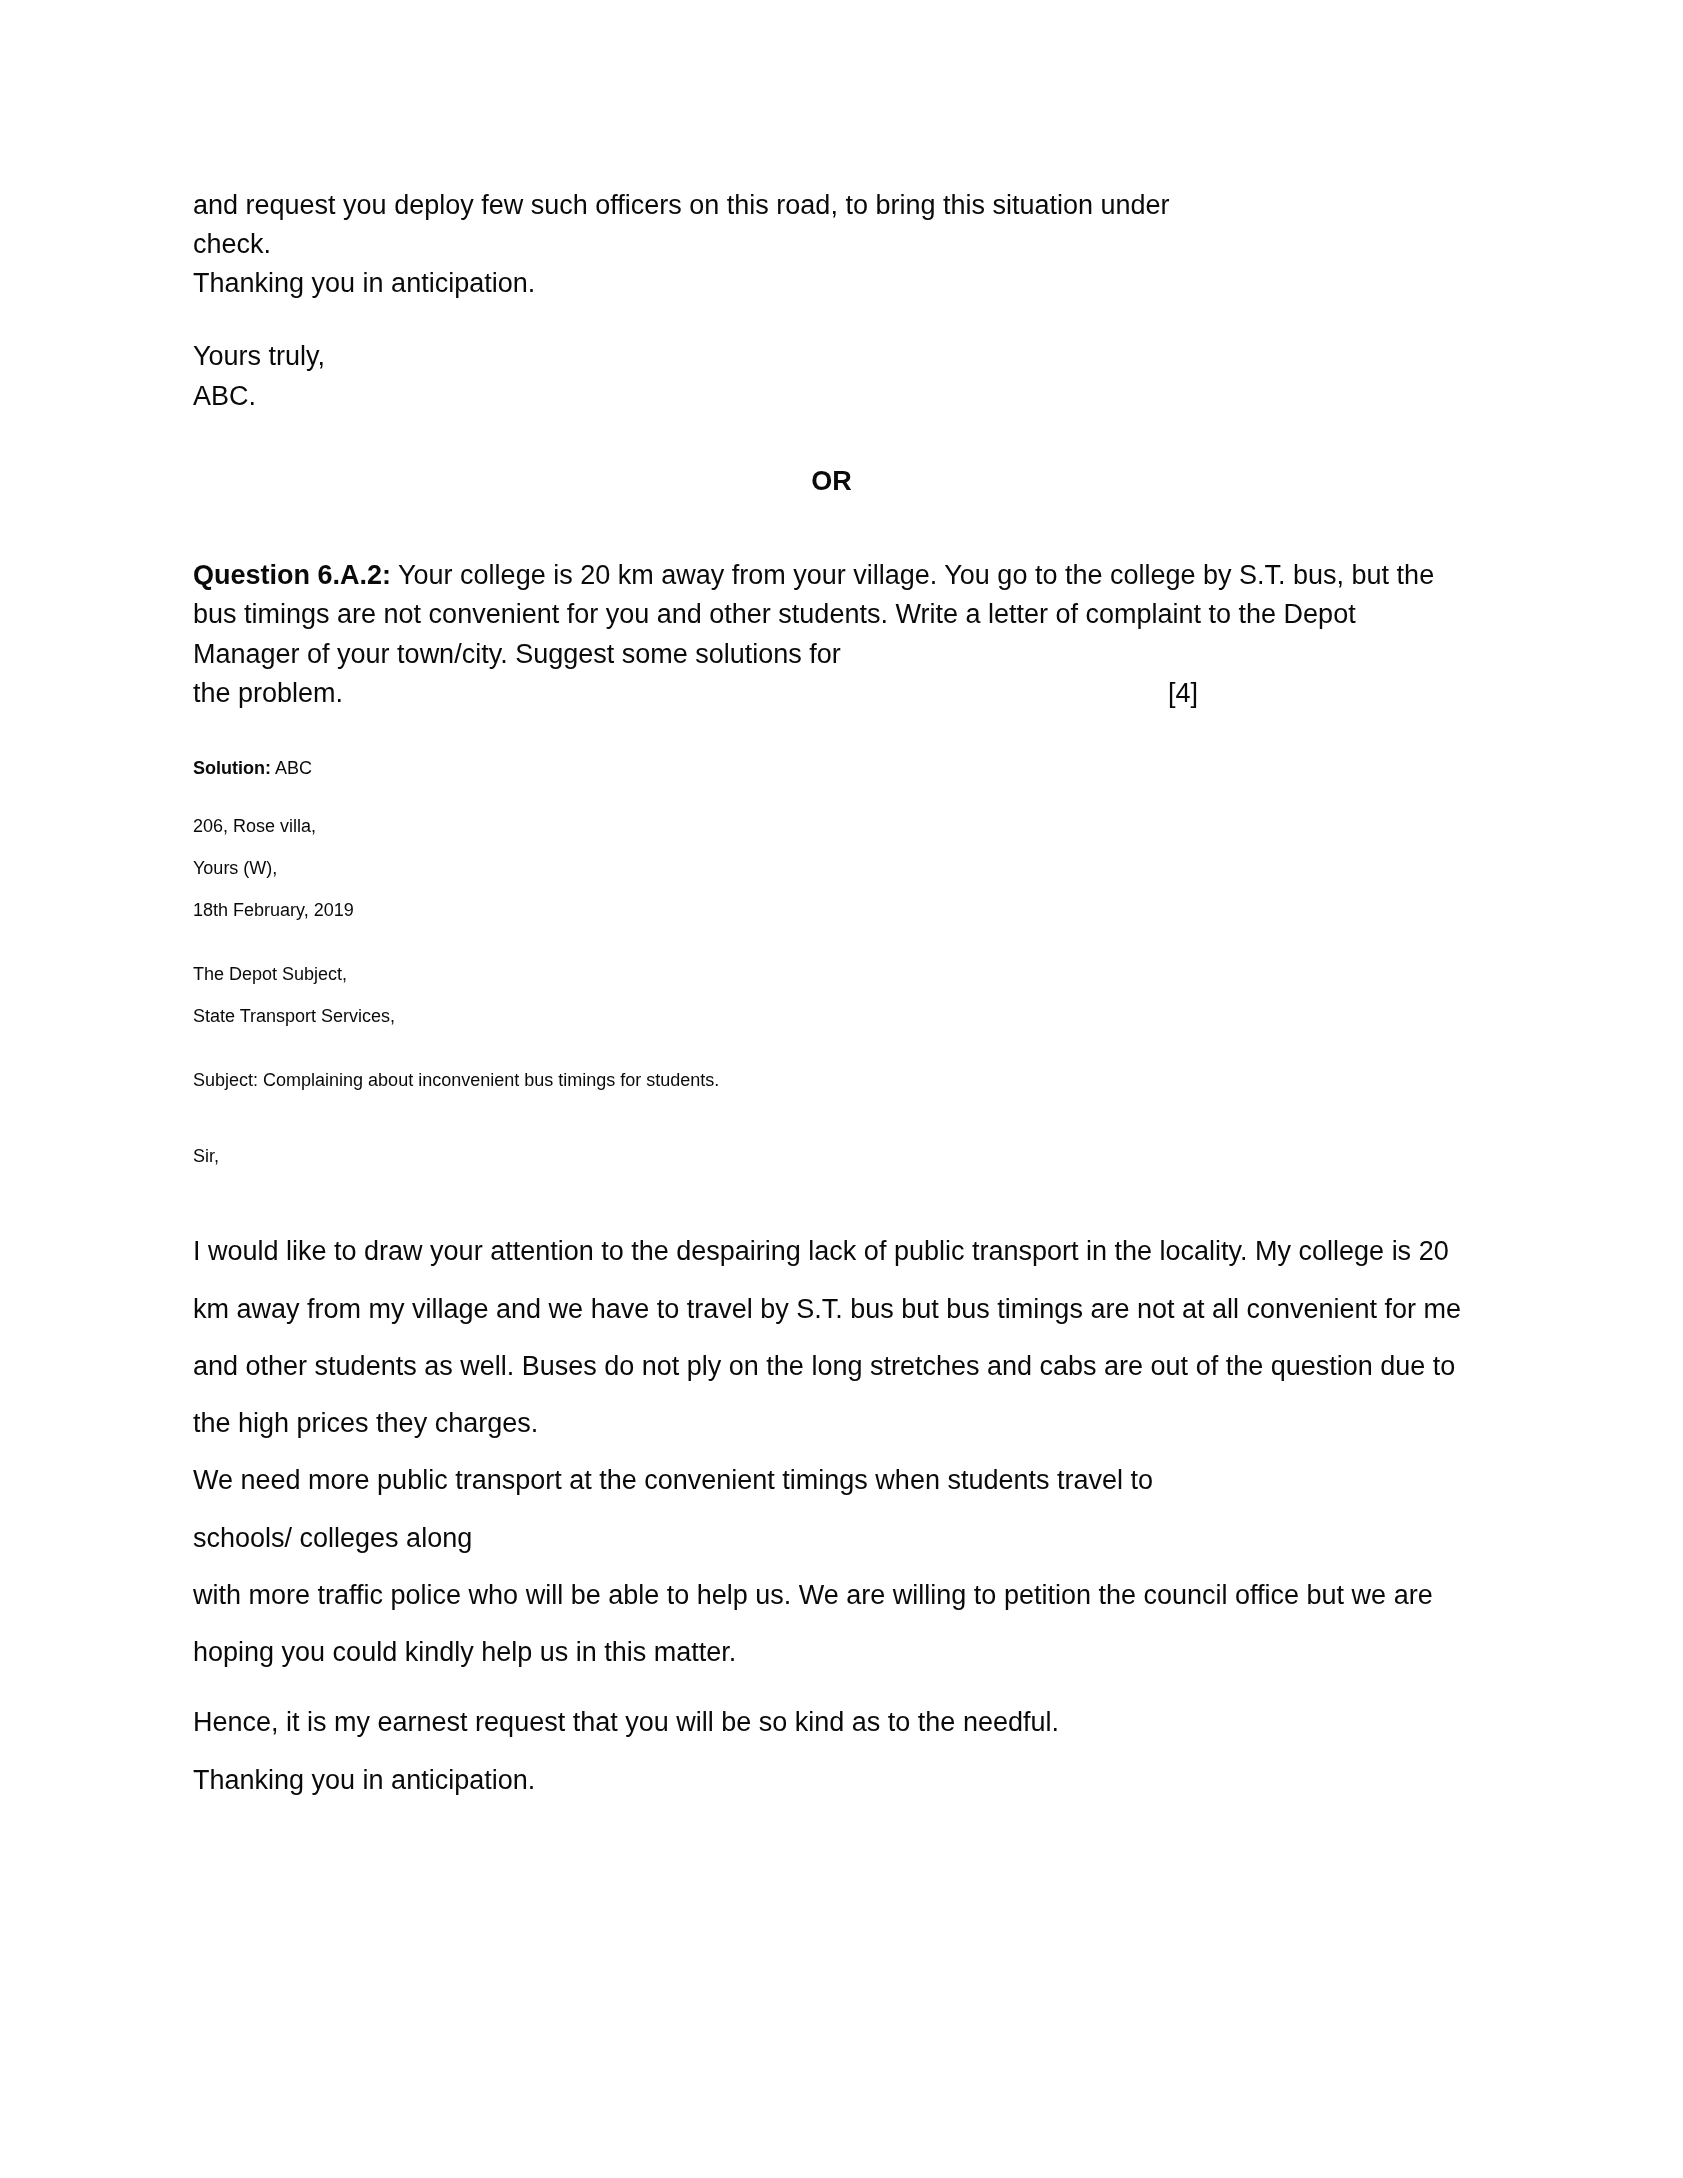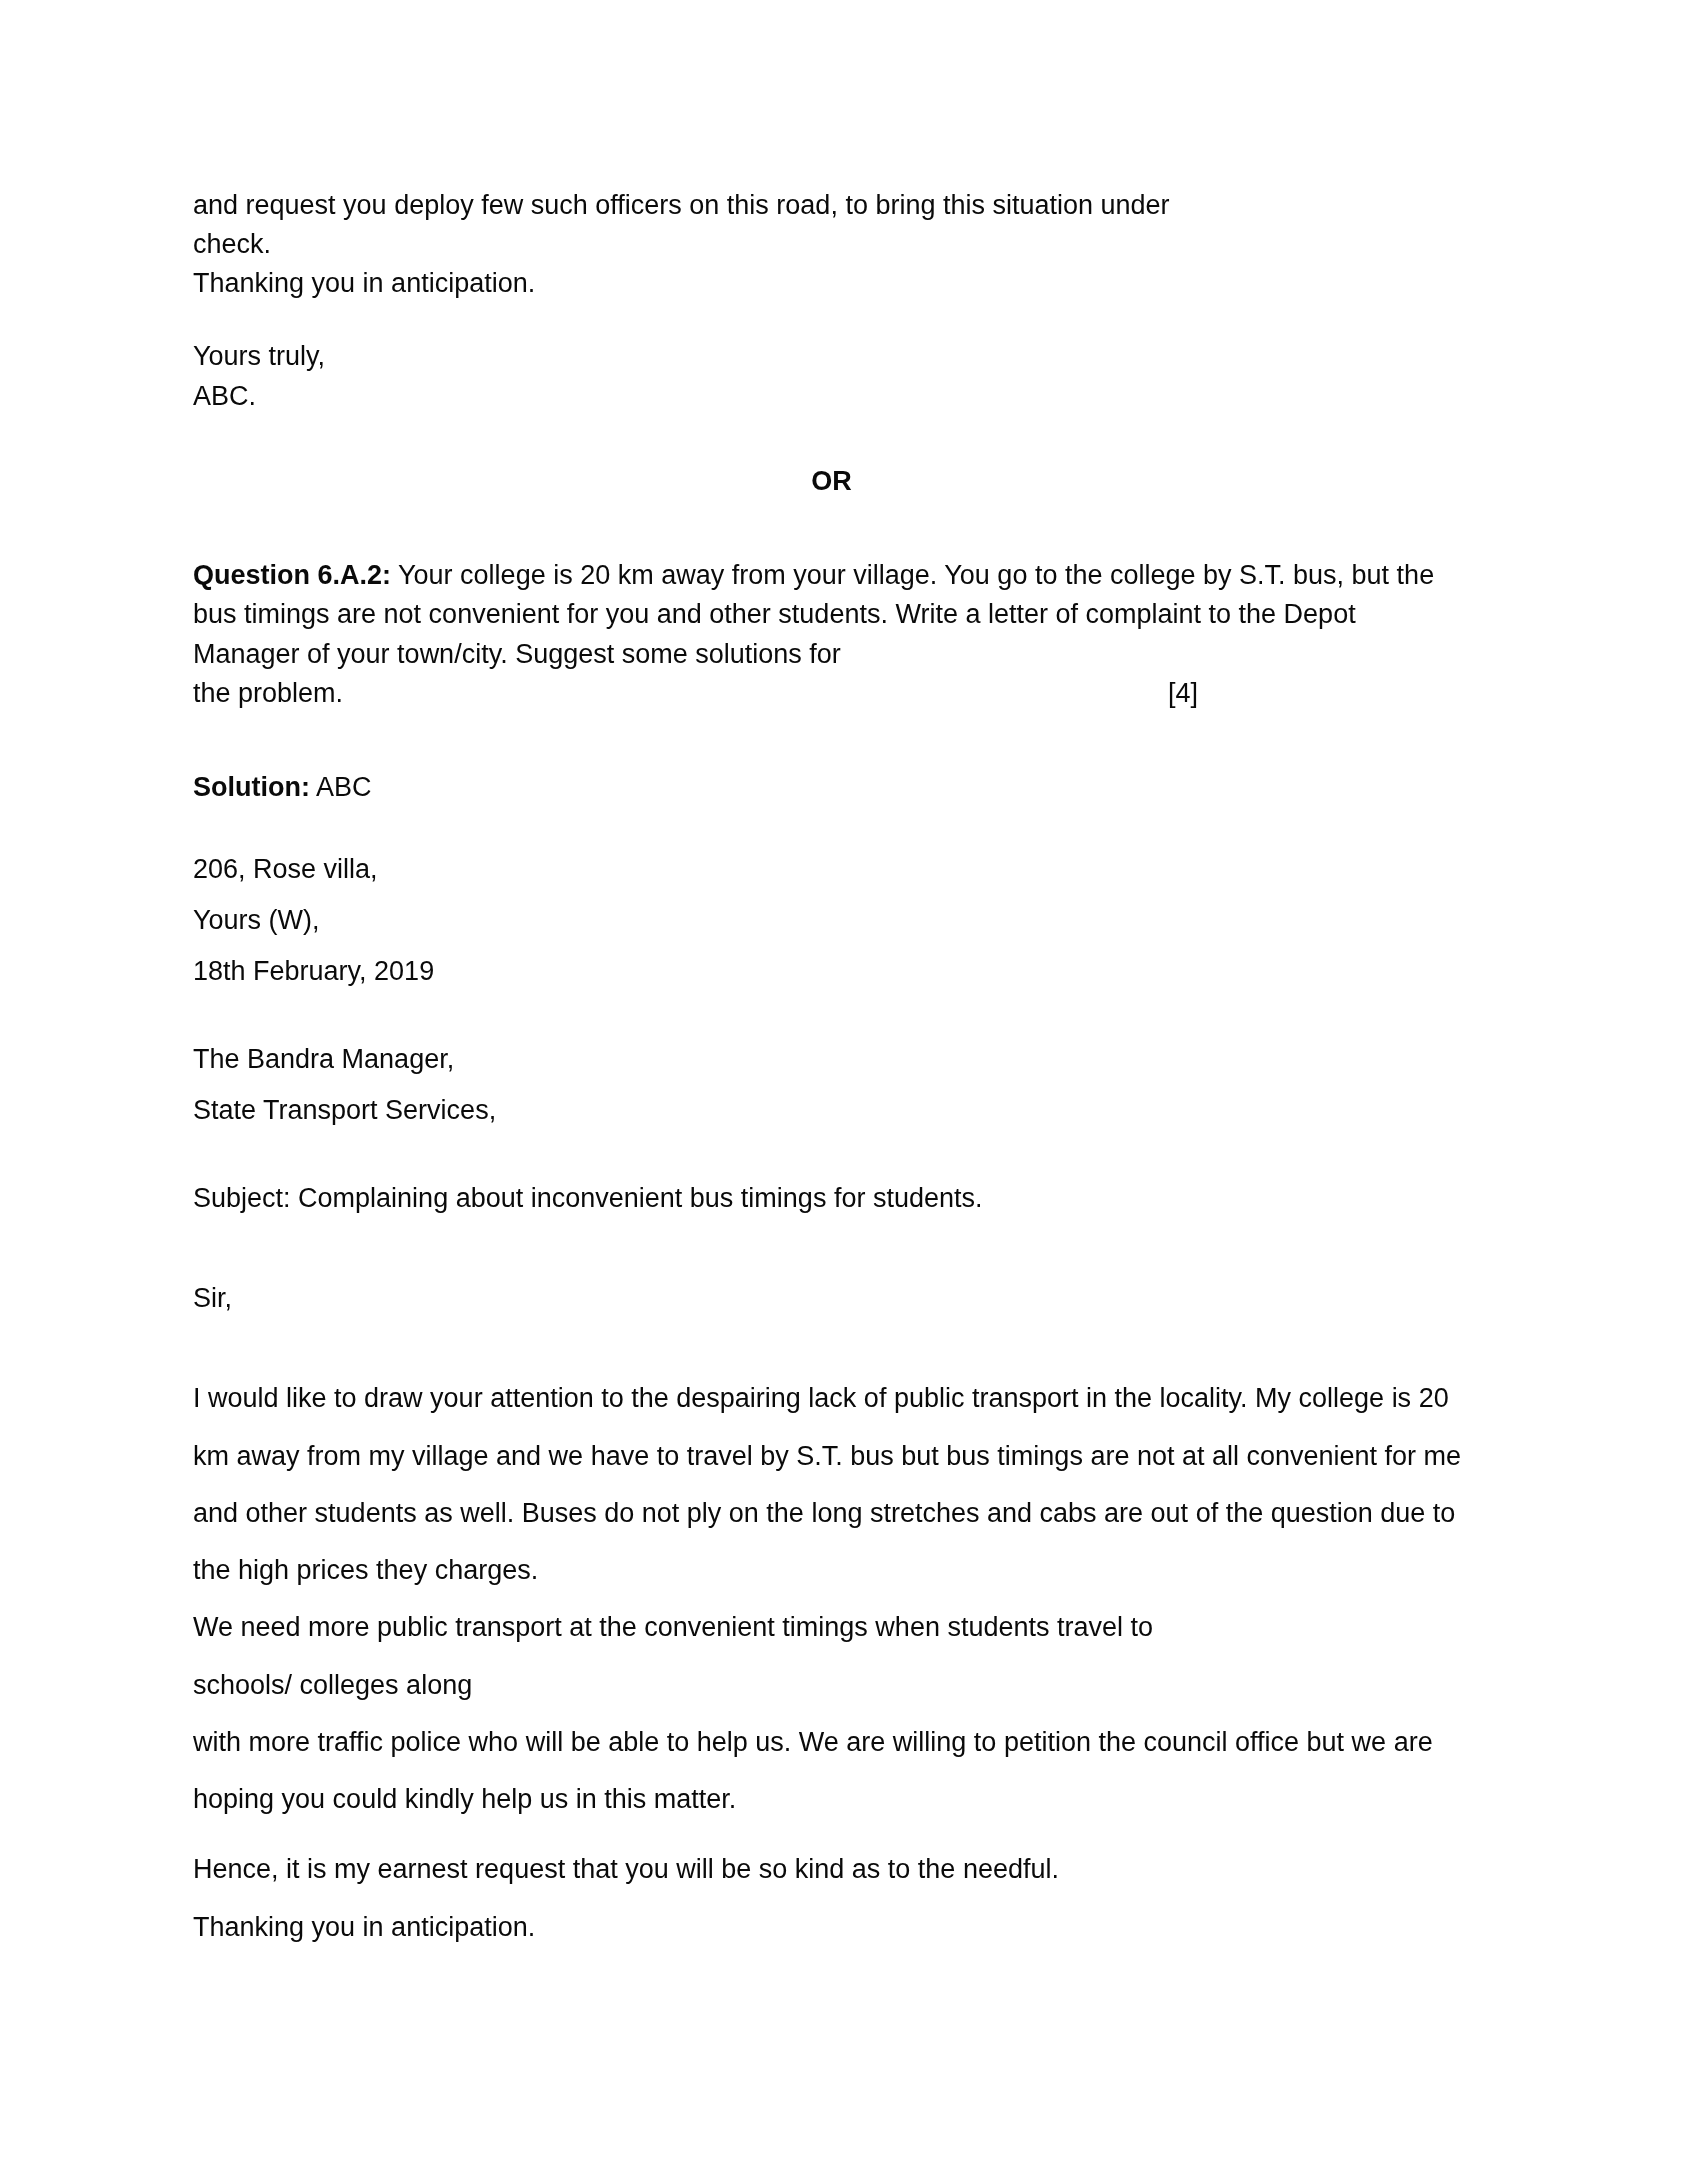--- a/index.html
+++ b/index.html
@@ -69,23 +69,23 @@
   }
   .marks {
     position: absolute;
     left: 975px;
     top: 0;
     white-space: pre;
   }
 
   
   .addr-line {
-    font-size: 27px;
+    font-size: 18px;
     line-height: 1.0;
-    margin: 15px 0 24px 0;
+    margin: 0 0 24px 0;
   }
   .addr-line:last-child { margin-bottom: 0; }
 
   
   .body-para {
     font-size: 27px;
     line-height: 2.12;
     margin: 0;
     width: 1277px;
   }
@@ -135,21 +135,21 @@
 
     <div>
       <p class="addr-line">206, Rose villa,</p>
       <p class="addr-line">Yours (W),</p>
       <p class="addr-line">18th February, 2019</p>
     </div>
 
     <div class="gap-lg"></div>
 
     <div>
-      <p class="addr-line">The Bandra Manager,</p>
+      <p class="addr-line">The Depot Subject,</p>
       <p class="addr-line">State Transport Services,</p>
     </div>
 
     <div class="gap-lg"></div>
 
     <p class="addr-line">Subject: Complaining about inconvenient bus timings for students.</p>
 
     <div class="gap-md"></div>
 
     <p class="addr-line">Sir,</p>

